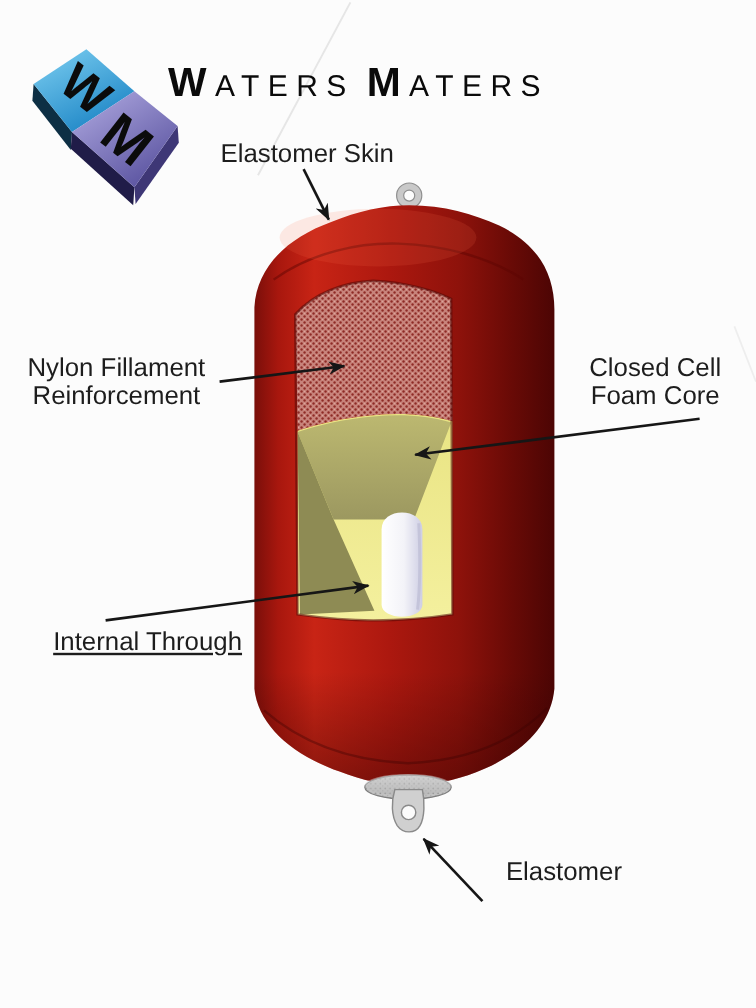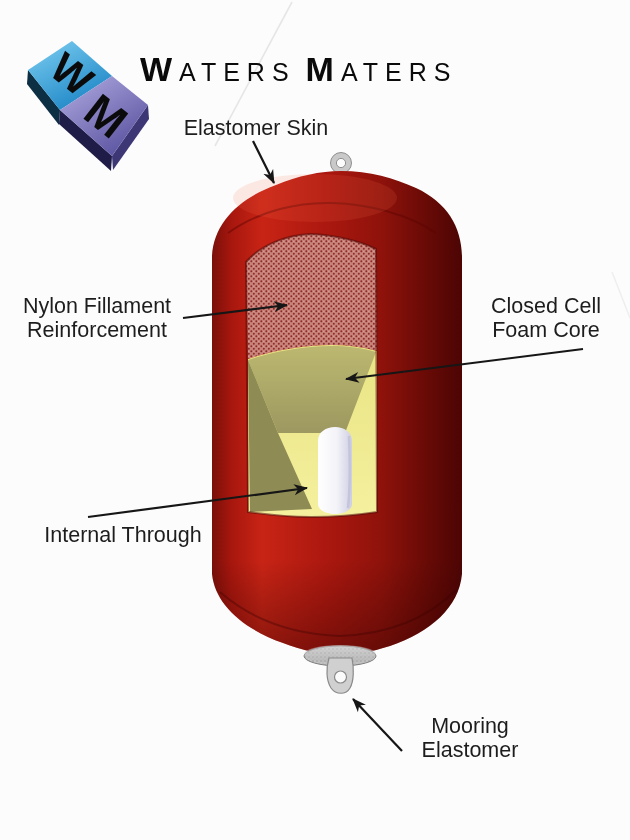--- a/index.html
+++ b/index.html
@@ -17,21 +17,21 @@
   .brand .word2{margin-left:10px;}
   .logo-svg{position:absolute;left:20px;top:28px;}
   .diagram-svg{position:absolute;left:0;top:0;}
   .lbl{
     position:absolute;text-align:center;color:#1d1d1d;
     font-size:21.5px;line-height:24px;font-weight:400;
   }
   .lbl-elastomer{left:150px;top:116px;width:212px;}
   .lbl-nylon{left:2px;top:294px;width:190px;}
   .lbl-foam{left:451px;top:294px;width:190px;}
-  .lbl-pipe{left:28px;top:523px;width:190px;}
+  .lbl-pipe{left:28px;top:523px;width:190px;text-decoration:underline;}
   .lbl-mooring{left:375px;top:714px;width:190px;}
 </style>
 </head>
 <body>
 
 <div class="page">
 
   <svg class="diagram-svg" width="630" height="840" viewBox="0 0 630 840">
     <defs>
       <linearGradient id="bodyGrad" gradientUnits="userSpaceOnUse" x1="212" y1="0" x2="462" y2="0">
@@ -220,17 +220,16 @@
   <div class="lbl lbl-foam">
     <div>Closed Cell</div>
     <div>Foam Core</div>
   </div>
 
   <div class="lbl lbl-pipe">
     <div>Internal Through</div>
   </div>
 
   <div class="lbl lbl-mooring">
-    <div>Mooring</div>
     <div>Elastomer</div>
   </div>
 
 </div>
 
 </body></html>

